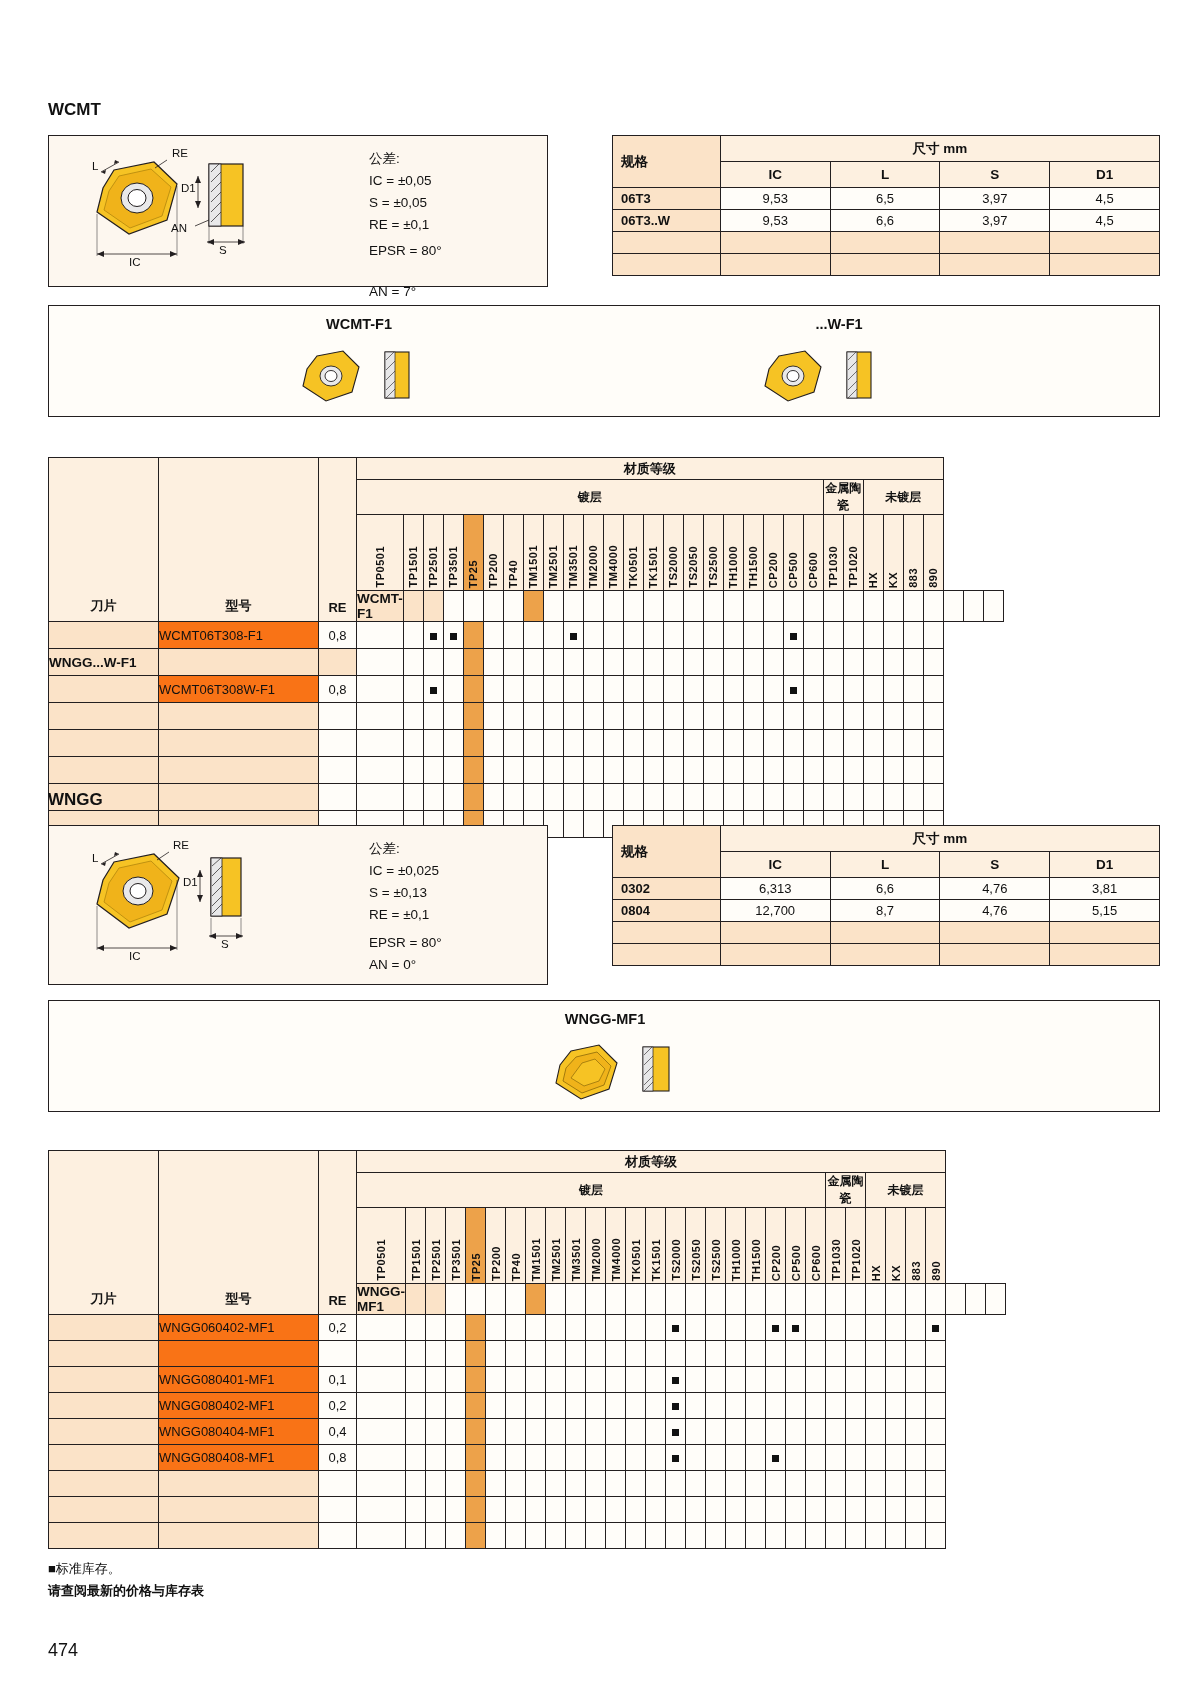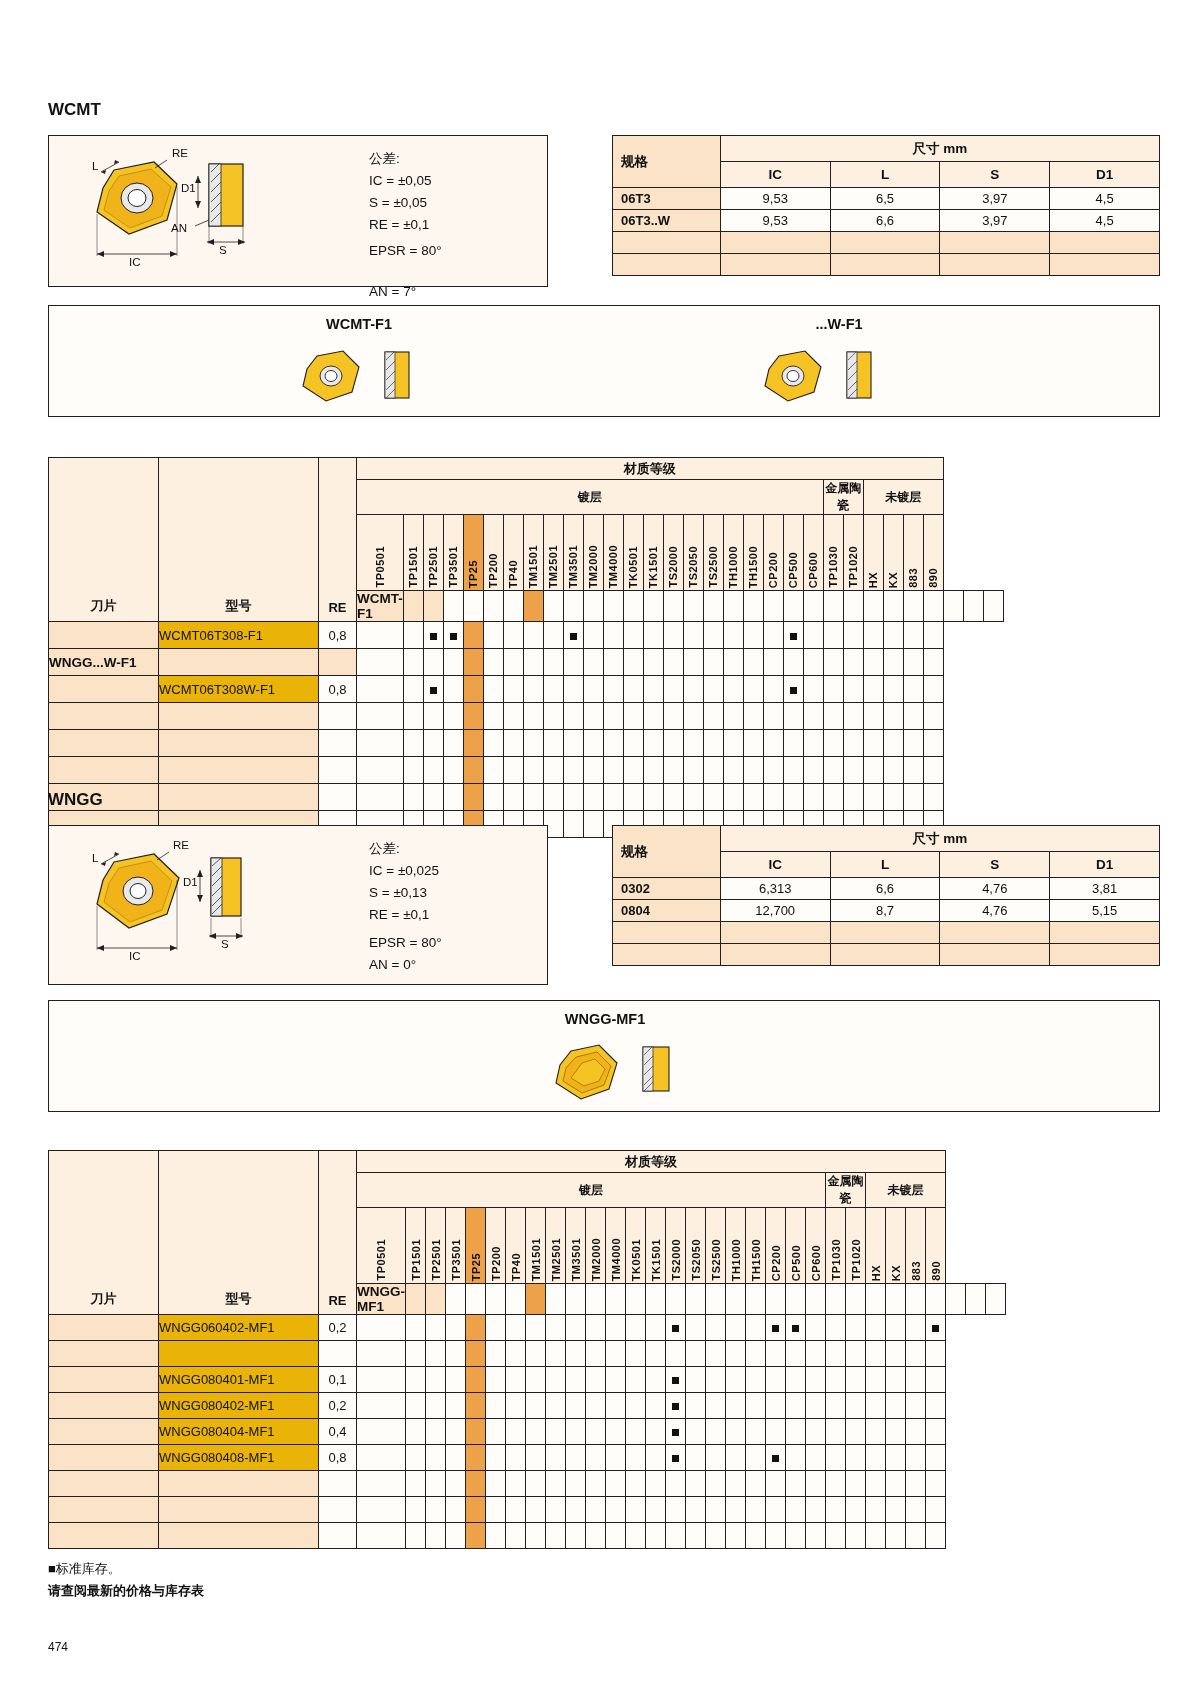--- a/index.html
+++ b/index.html
@@ -77,27 +77,27 @@
     padding-bottom:3px;
     letter-spacing:0.5px;
   }
   .col-hi { background:#eda24a !important; }
   .cell-grade { background:#fffdf9; text-align:center; width:20px; }
   .cell-grade.hl { background:#eda24a; }
   .dot { display:inline-block; width:7px; height:7px; background:#111; vertical-align:middle; }
   .lead { background:#fbe3c8; }
   .lead-insert { background:#fbe3c8; font-weight:bold; font-size:13.5px; padding-left:8px; text-align:left;}
   .lead-type  { background:#fbe3c8; font-size:13px; padding-left:10px; text-align:left;}
-  .lead-type.model { background:#eab308; font-weight:normal; }
+  .lead-type.model { background:#f97316; font-weight:normal; }
   .lead-re { background:#fffdf9; text-align:center; font-size:13px; }
   .group-head td { background:#fdf0e0; }
 
   
   .footnote { position:absolute; font-size:13px; line-height:21px; }
-  .pageno { position:absolute; left:48px; top:1640px; font-size:12px; }
+  .pageno { position:absolute; left:48px; top:1640px; font-size:18px; }
 
   
   .draw { position:absolute; }
   .dimlabel { position:absolute; font-size:11.5px; }
   svg { display:block; overflow:visible; }
 </style>
 </head>
 <body>
 
 <div class="page">

